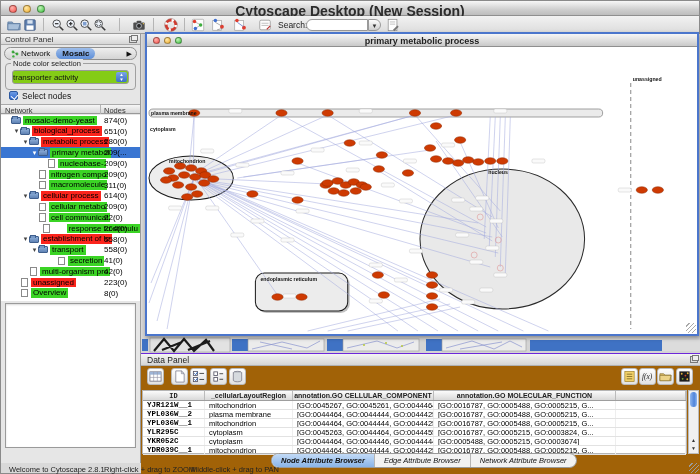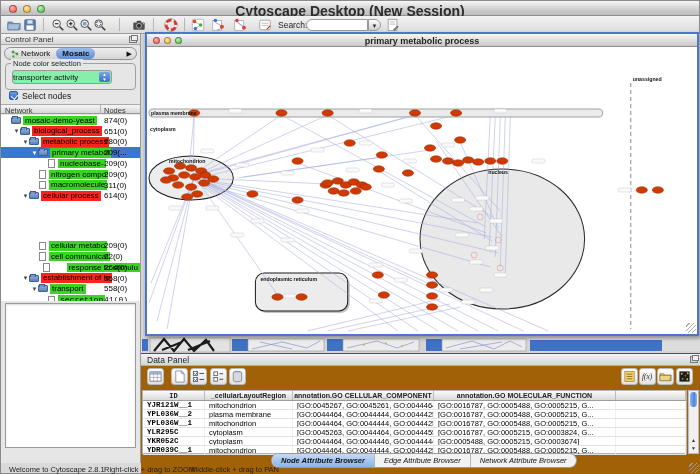--- a/index.html
+++ b/index.html
@@ -41,21 +41,21 @@
 
   #cp-tabs { position:absolute; left:3px; top:13px; width:133px; height:13px;
     background:linear-gradient(#efefef,#d4d4d4); border:1px solid #8f8f8f; border-radius:7px; display:flex; align-items:center; }
   .cp-tab { font-size:8px; color:#111; padding:0 6px; height:11px; line-height:11px; display:flex; align-items:center; gap:2px; }
   .cp-tab.selected { background:linear-gradient(#9dbdea,#5d8ed8); border-radius:6px; font-weight:bold; }
   #cp-tab-arrow { margin-left:auto; margin-right:4px; font-size:7px; color:#111; }
 
   #group-box { position:absolute; left:4px; top:29px; width:131px; height:27px;
     border:1px solid #a0a0a0; border-radius:4px; }
   #group-label { position:absolute; left:5px; top:-5px; background:#e6e6e6; padding:0 2px; font-size:7.5px; color:#222; }
-  #combo { position:absolute; left:6px; top:6px; width:100px; height:14px; background:#86efac;
+  #combo { position:absolute; left:6px; top:6px; width:117px; height:14px; background:#84cc16;
     border:1px solid #9a9a9a; border-radius:3px; font-size:8px; line-height:13px; padding-left:0; color:#111; }
   #combo-stepper { position:absolute; right:1px; top:1px; width:11px; height:10px; border-radius:2px;
     background:linear-gradient(#7aa5e8,#3d6fc6); color:#fff; font-size:4.5px; line-height:5px; text-align:center; }
 
   #select-nodes { position:absolute; left:8px; top:56px; height:11px; display:flex; align-items:center; gap:4px; }
   #checkbox { width:9px; height:9px; border-radius:2px; border:1px solid #2d59a0;
     background:linear-gradient(#6f9ce4,#2f68cd); position:relative; }
   #checkbox::after { content:""; position:absolute; left:2px; top:1px; width:4px; height:5px;
     border:solid #fff; border-width:0 1.5px 1.5px 0; transform:rotate(40deg); }
   #select-nodes span { font-size:8.5px; color:#111; }
@@ -323,21 +323,21 @@
           <span class="tfile"></span>
           <span class="chip green">macromolecule</span>
           <span class="tcount">311(0)</span>
         </div>
         <div class="trow" style="padding-left: 21px;">
           <span class="tarrow">▾</span>
           <span class="tfolder"></span>
           <span class="chip red">cellular process</span>
           <span class="tcount">614(0)</span>
         </div>
-        <div class="trow" style="padding-left: 30px; margin-top: 39px;">
+        <div class="trow" style="padding-left: 30px;">
           <span class="tarrow"></span>
           <span class="tfile"></span>
           <span class="chip green">cellular metabo</span>
           <span class="tcount">209(0)</span>
         </div>
         <div class="trow" style="padding-left: 30px;">
           <span class="tarrow"></span>
           <span class="tfile"></span>
           <span class="chip green">cell communicat</span>
           <span class="tcount">22(0)</span>
@@ -353,21 +353,21 @@
           <span class="tfolder"></span>
           <span class="chip red">establishment of lo</span>
           <span class="tcount">558(0)</span>
         </div>
         <div class="trow" style="padding-left: 30px;">
           <span class="tarrow">▾</span>
           <span class="tfolder"></span>
           <span class="chip green">transport</span>
           <span class="tcount">558(0)</span>
         </div>
-        <div class="trow" style="padding-left: 39px; font-family: Liberation Mono, monospace;">
+        <div class="trow" style="padding-left: 49px;">
           <span class="tarrow"></span>
           <span class="tfile"></span>
           <span class="chip green">secretion</span>
           <span class="tcount">41(0)</span>
         </div>
         <div class="trow" style="padding-left: 21px;">
           <span class="tarrow"></span>
           <span class="tfile"></span>
           <span class="chip green">multi-organism pro</span>
           <span class="tcount">42(0)</span>

